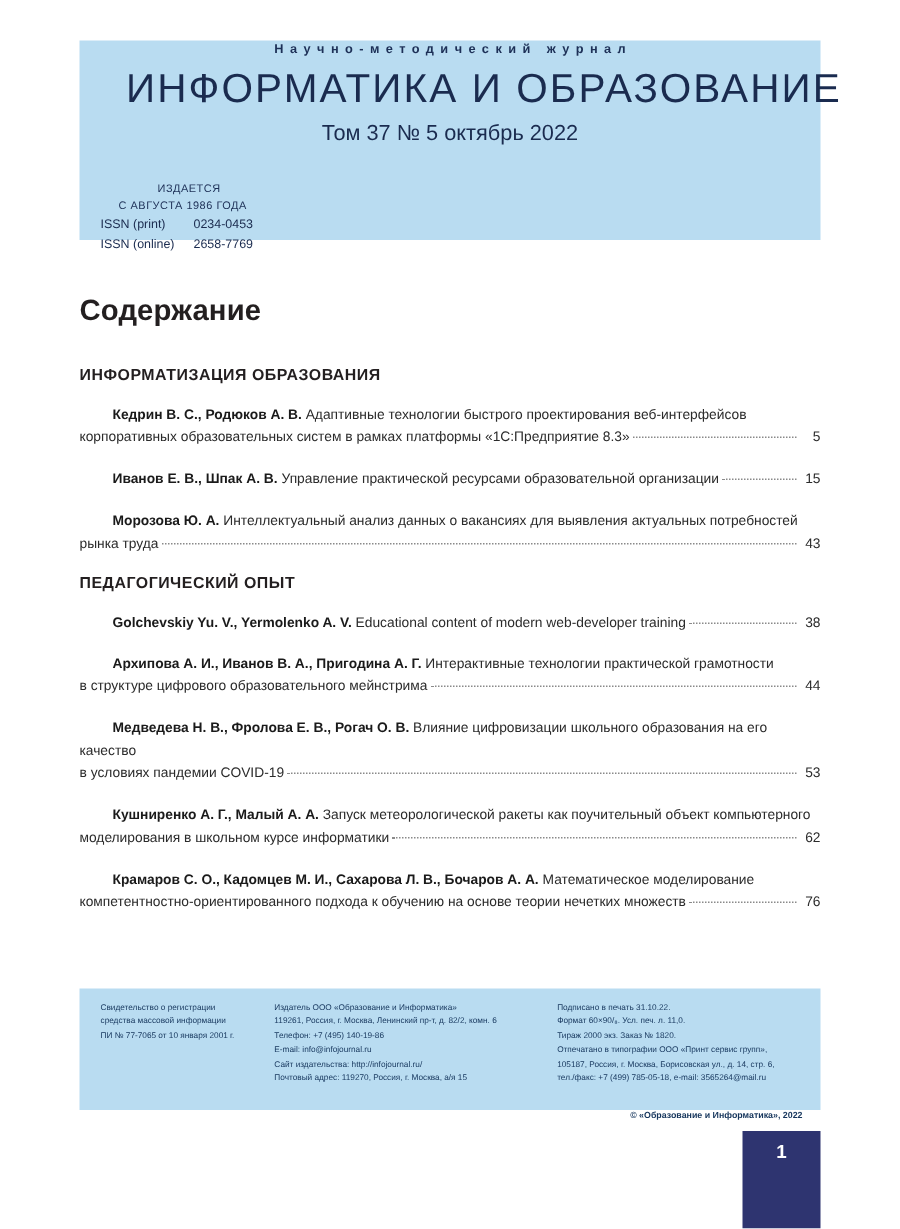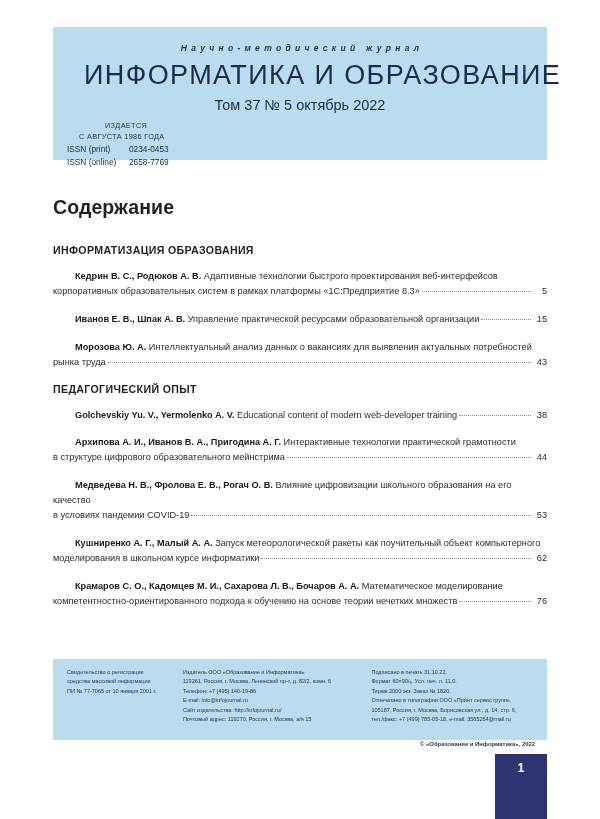--- a/index.html
+++ b/index.html
@@ -22,27 +22,25 @@
     position: absolute;
     left: 53px;
     top: 27px;
     width: 494px;
     height: 133px;
     background: #b9dcf1;
     box-sizing: border-box;
   }
   .kicker {
     text-align: center;
-    margin-top: 16px;
     font-size: 8.5px;
     letter-spacing: 4.3px;
     color: #1d3057;
     font-weight: 600;
     text-indent: 4.3px;
-    font-style: italic;
   }
   .journal-title {
     text-align: center;
     margin-top: 7px;
     font-size: 27px;
     letter-spacing: 1.4px;
     color: #1a2b4f;
     font-weight: 400;
     white-space: nowrap;
     padding-left: 31px;

